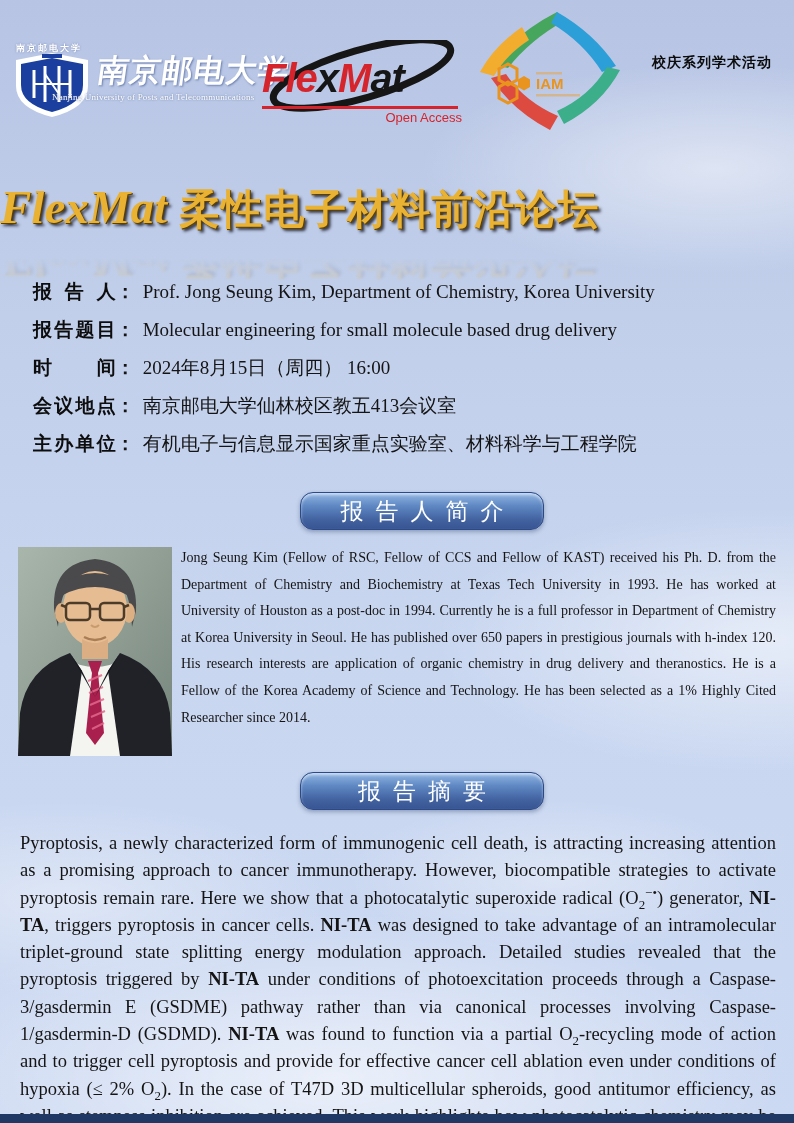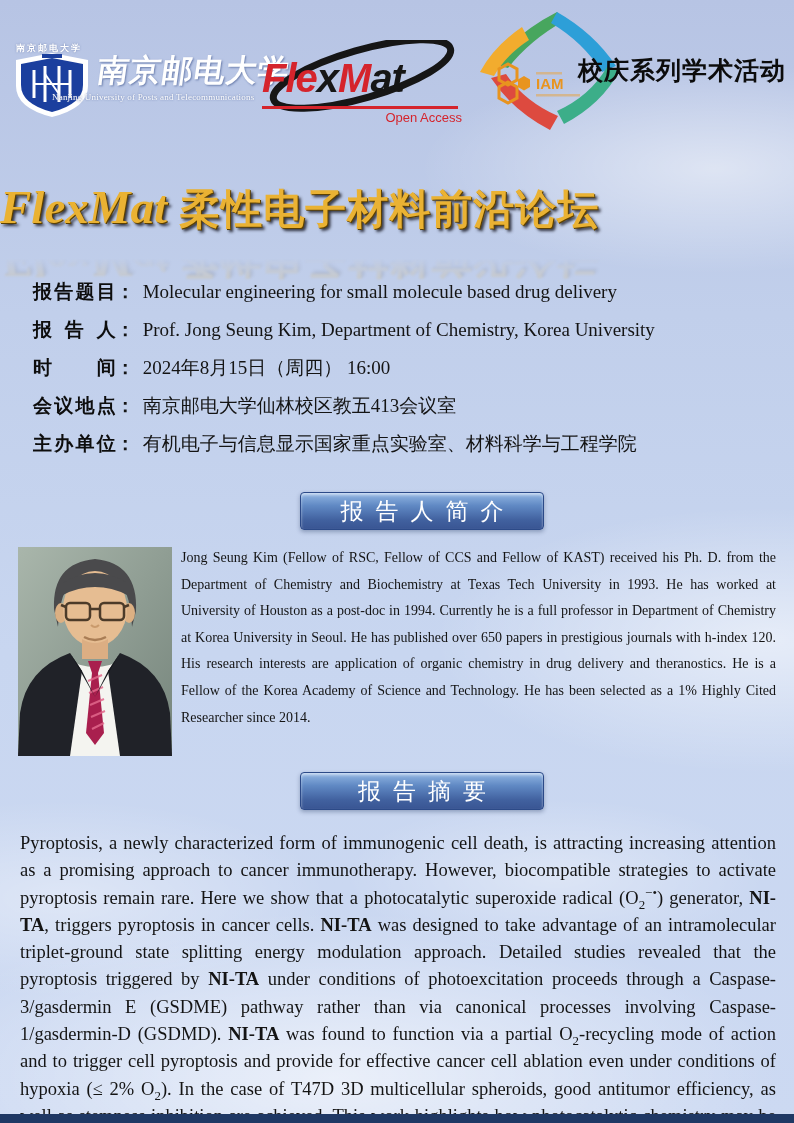--- a/index.html
+++ b/index.html
@@ -26,21 +26,21 @@
 
   .flexmat { position:absolute; left:258px; top:44px; width:208px; height:72px; }
   .fm-swoosh { position:absolute; left:0; top:-4px; }
   .fm-text { position:absolute; left:4px; top:12px; font-size:40px; font-weight:bold; font-style:italic; font-family:"Liberation Sans","DejaVu Sans",sans-serif; letter-spacing:-1px; white-space:nowrap; }
   .fm-red { color:#d5242c; } .fm-black { color:#161616; }
   .fm-line { position:absolute; left:4px; top:62px; width:196px; height:3px; background:#d5242c; }
   .fm-oa { position:absolute; right:4px; top:66px; font-size:13px; color:#d5242c; font-family:"Liberation Sans",sans-serif; }
 
   .iam { position:absolute; left:456px; top:6px; width:182px; height:132px; }
 
-  .anniv { position:absolute; right:8px; top:54px; font-size:25px; font-weight:900; color:#0c0c0c; letter-spacing:1px; }
+  .anniv { position:absolute; right:22px; top:54px; font-size:14px; font-weight:900; color:#0c0c0c; letter-spacing:1px; }
 
   
   .title-wrap { position:absolute; left:0; right:0; top:184px; line-height:1; }
   .poster-title { white-space:nowrap; }
   .t-latin {
     font-family:"Liberation Serif","DejaVu Serif",serif; font-style:italic; font-weight:bold;
     font-size:47px; margin-right:12px; color:#eab233;
     text-shadow:1px 1px 0 #5d4100, 3px 3px 3px rgba(25,25,35,.85);
   }
   .t-cn {
@@ -60,21 +60,21 @@
   .info-label {
     display:inline-block; width:4.35em; font-weight:bold; color:#0d0d0d; vertical-align:bottom;
     font-family:"Liberation Sans","DejaVu Sans",sans-serif;
     text-align:justify; text-align-last:justify; -moz-text-align-last:justify;
   }
   .info-colon { font-weight:bold; font-family:"Liberation Sans",sans-serif; margin-right:8px; }
   .info-value { color:#141414; }
 
   
   .banner {
-    position:absolute; left:300px; width:244px; height:38px; border-radius:4px;
+    position:absolute; left:300px; width:244px; height:38px; border-radius:13px;
     background:linear-gradient(180deg,#93b6e3 0%,#6089c4 35%,#41619f 75%,#395593 100%);
     border:1px solid #2c4a88;
     box-shadow: inset 0 2px 3px rgba(255,255,255,.55), 0 2px 4px rgba(30,50,90,.35);
     color:#ffffff; font-size:23px; letter-spacing:12px; text-indent:12px;
     text-align:center; line-height:37px;
   }
   .banner-1 { top:492px; }
   .banner-2 { top:772px; }
 
   
@@ -151,24 +151,24 @@
     <div class="poster-title">
       <span class="t-latin">FlexMat</span><span class="t-cn">柔性电子材料前沿论坛</span>
     </div>
     <div class="poster-title reflection">
       <span class="t-latin">FlexMat</span><span class="t-cn">柔性电子材料前沿论坛</span>
     </div>
   </div>
 
   <div class="info">
     <div class="info-row">
+      <span class="info-label">报告人</span><span class="info-colon">：</span><span class="info-value">Prof. Jong Seung Kim, Department of Chemistry, Korea University</span>
+    </div>
+    <div class="info-row">
       <span class="info-label">报告题目</span><span class="info-colon">：</span><span class="info-value">Molecular engineering for small molecule based drug delivery</span>
-    </div>
-    <div class="info-row">
-      <span class="info-label">报告人</span><span class="info-colon">：</span><span class="info-value">Prof. Jong Seung Kim, Department of Chemistry, Korea University</span>
     </div>
     <div class="info-row">
       <span class="info-label">时间</span><span class="info-colon">：</span><span class="info-value">2024年8月15日（周四） 16:00</span>
     </div>
     <div class="info-row">
       <span class="info-label">会议地点</span><span class="info-colon">：</span><span class="info-value">南京邮电大学仙林校区教五413会议室</span>
     </div>
     <div class="info-row">
       <span class="info-label">主办单位</span><span class="info-colon">：</span><span class="info-value">有机电子与信息显示国家重点实验室、材料科学与工程学院</span>
     </div>

